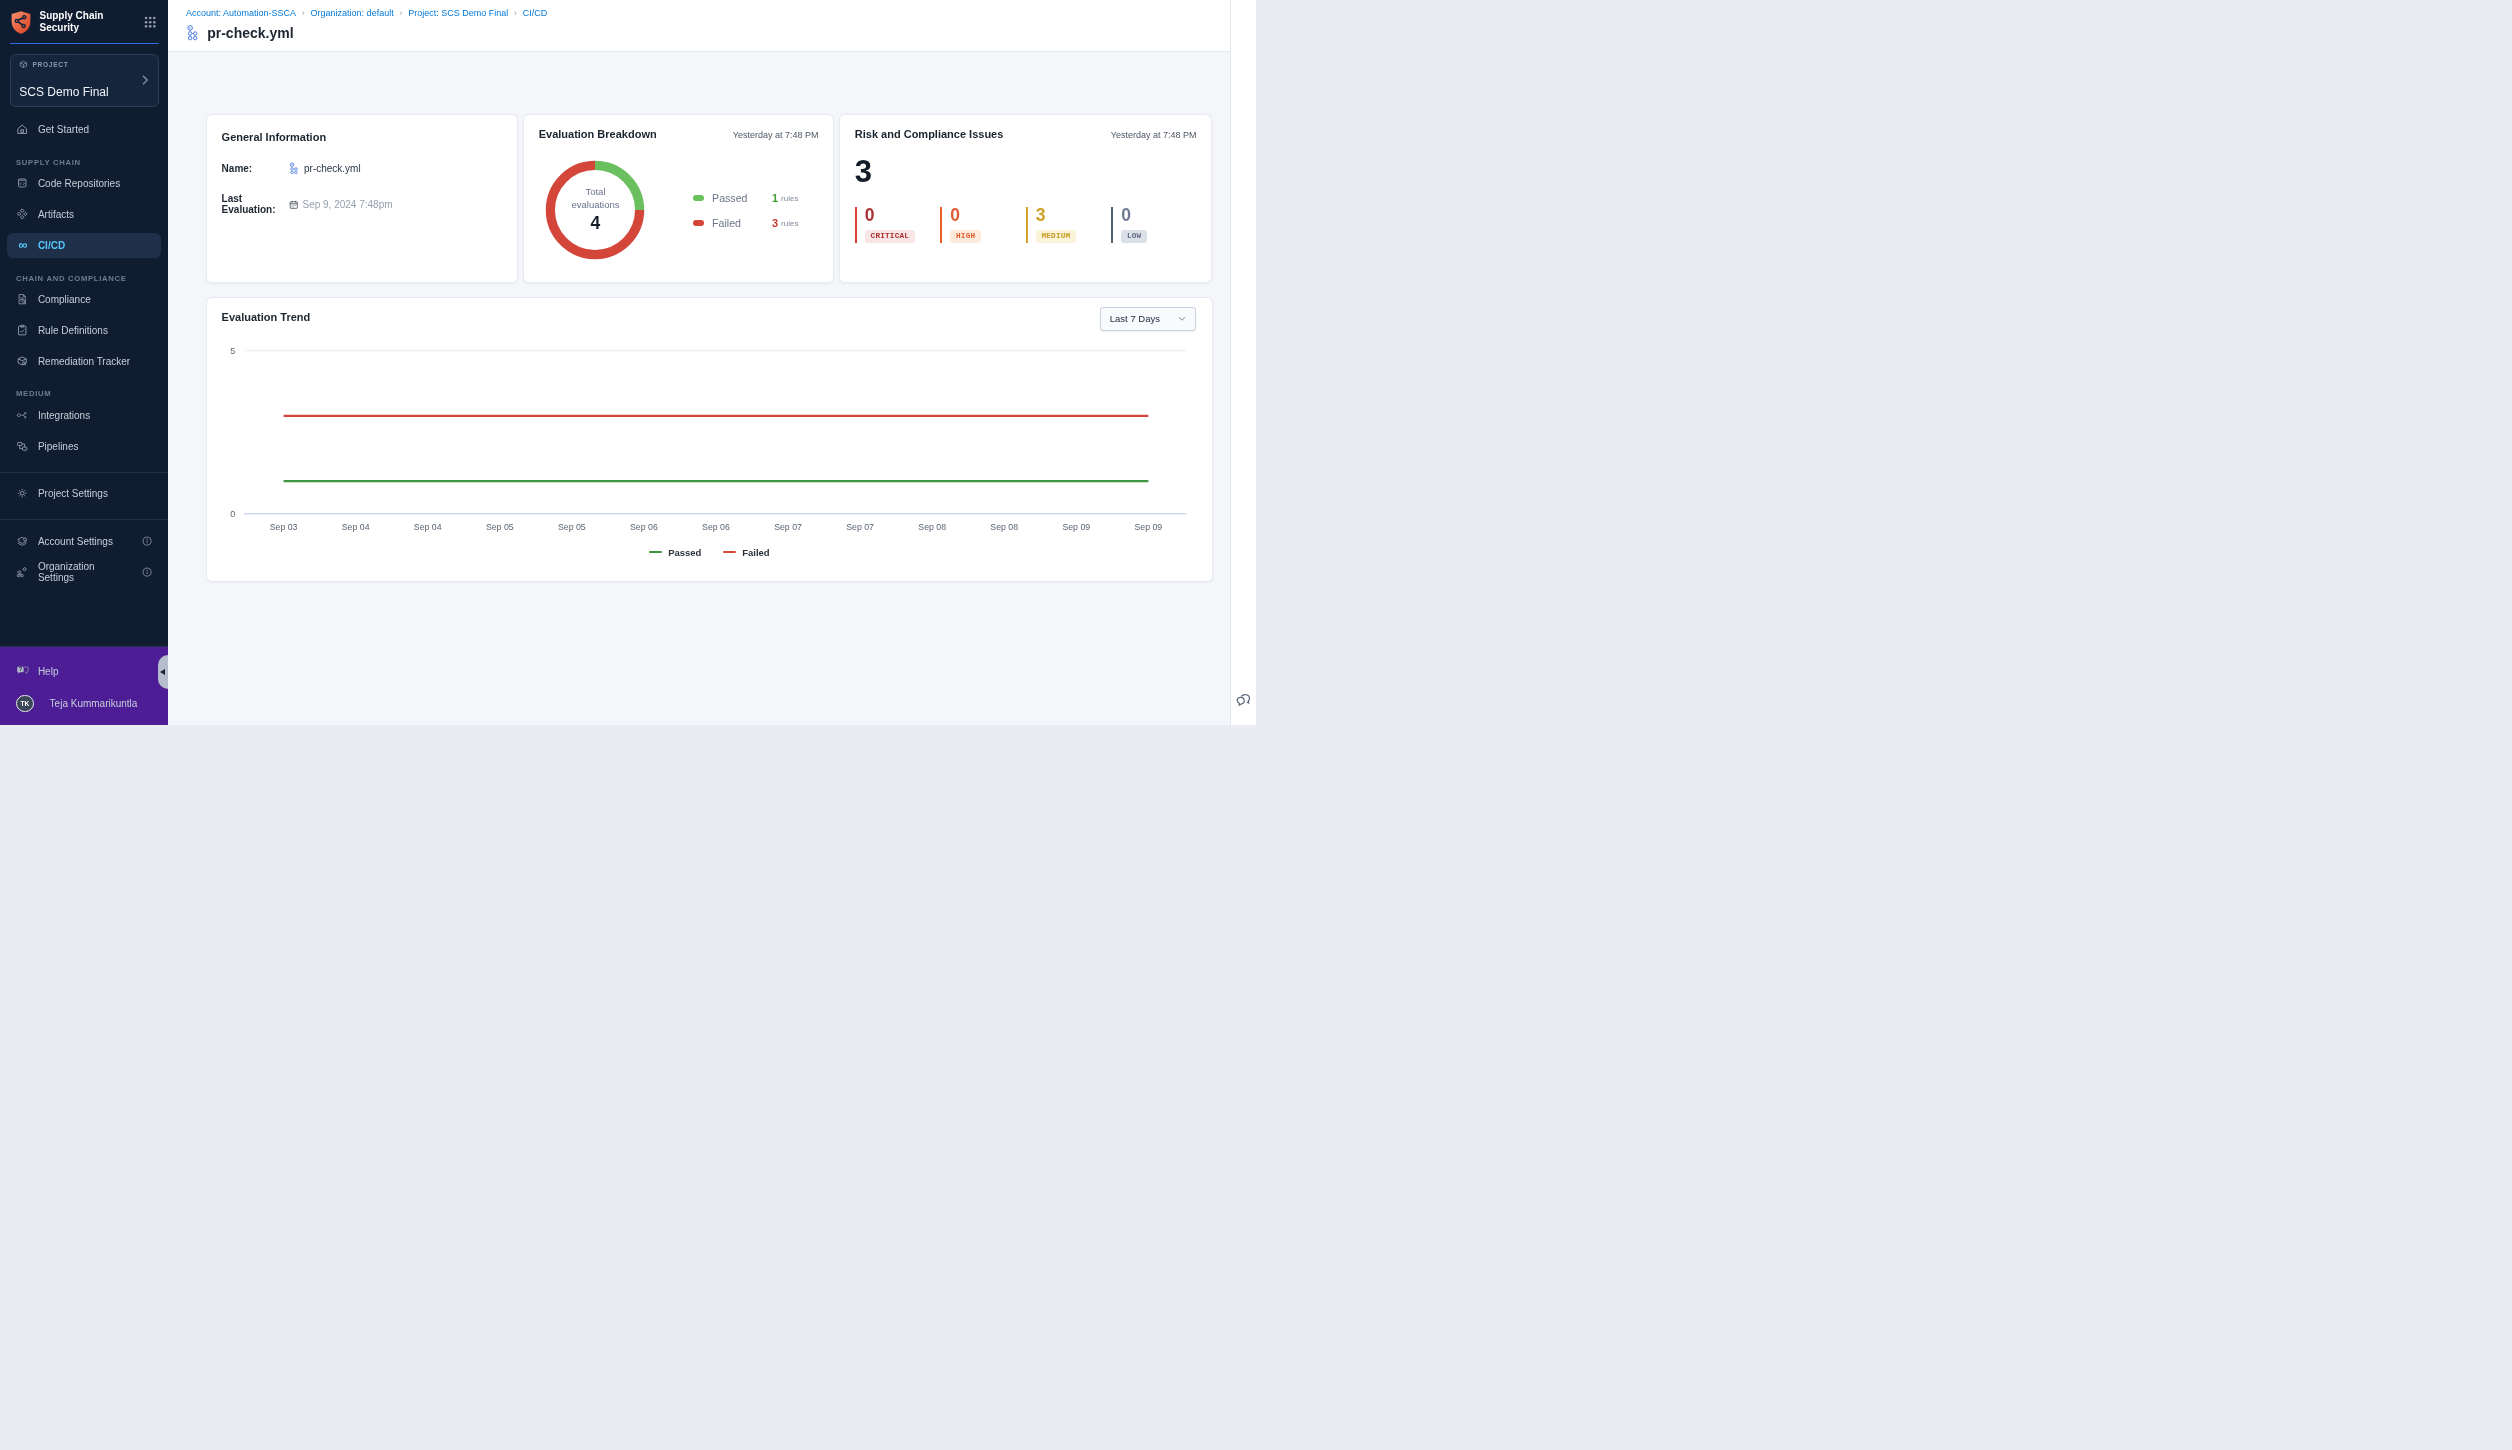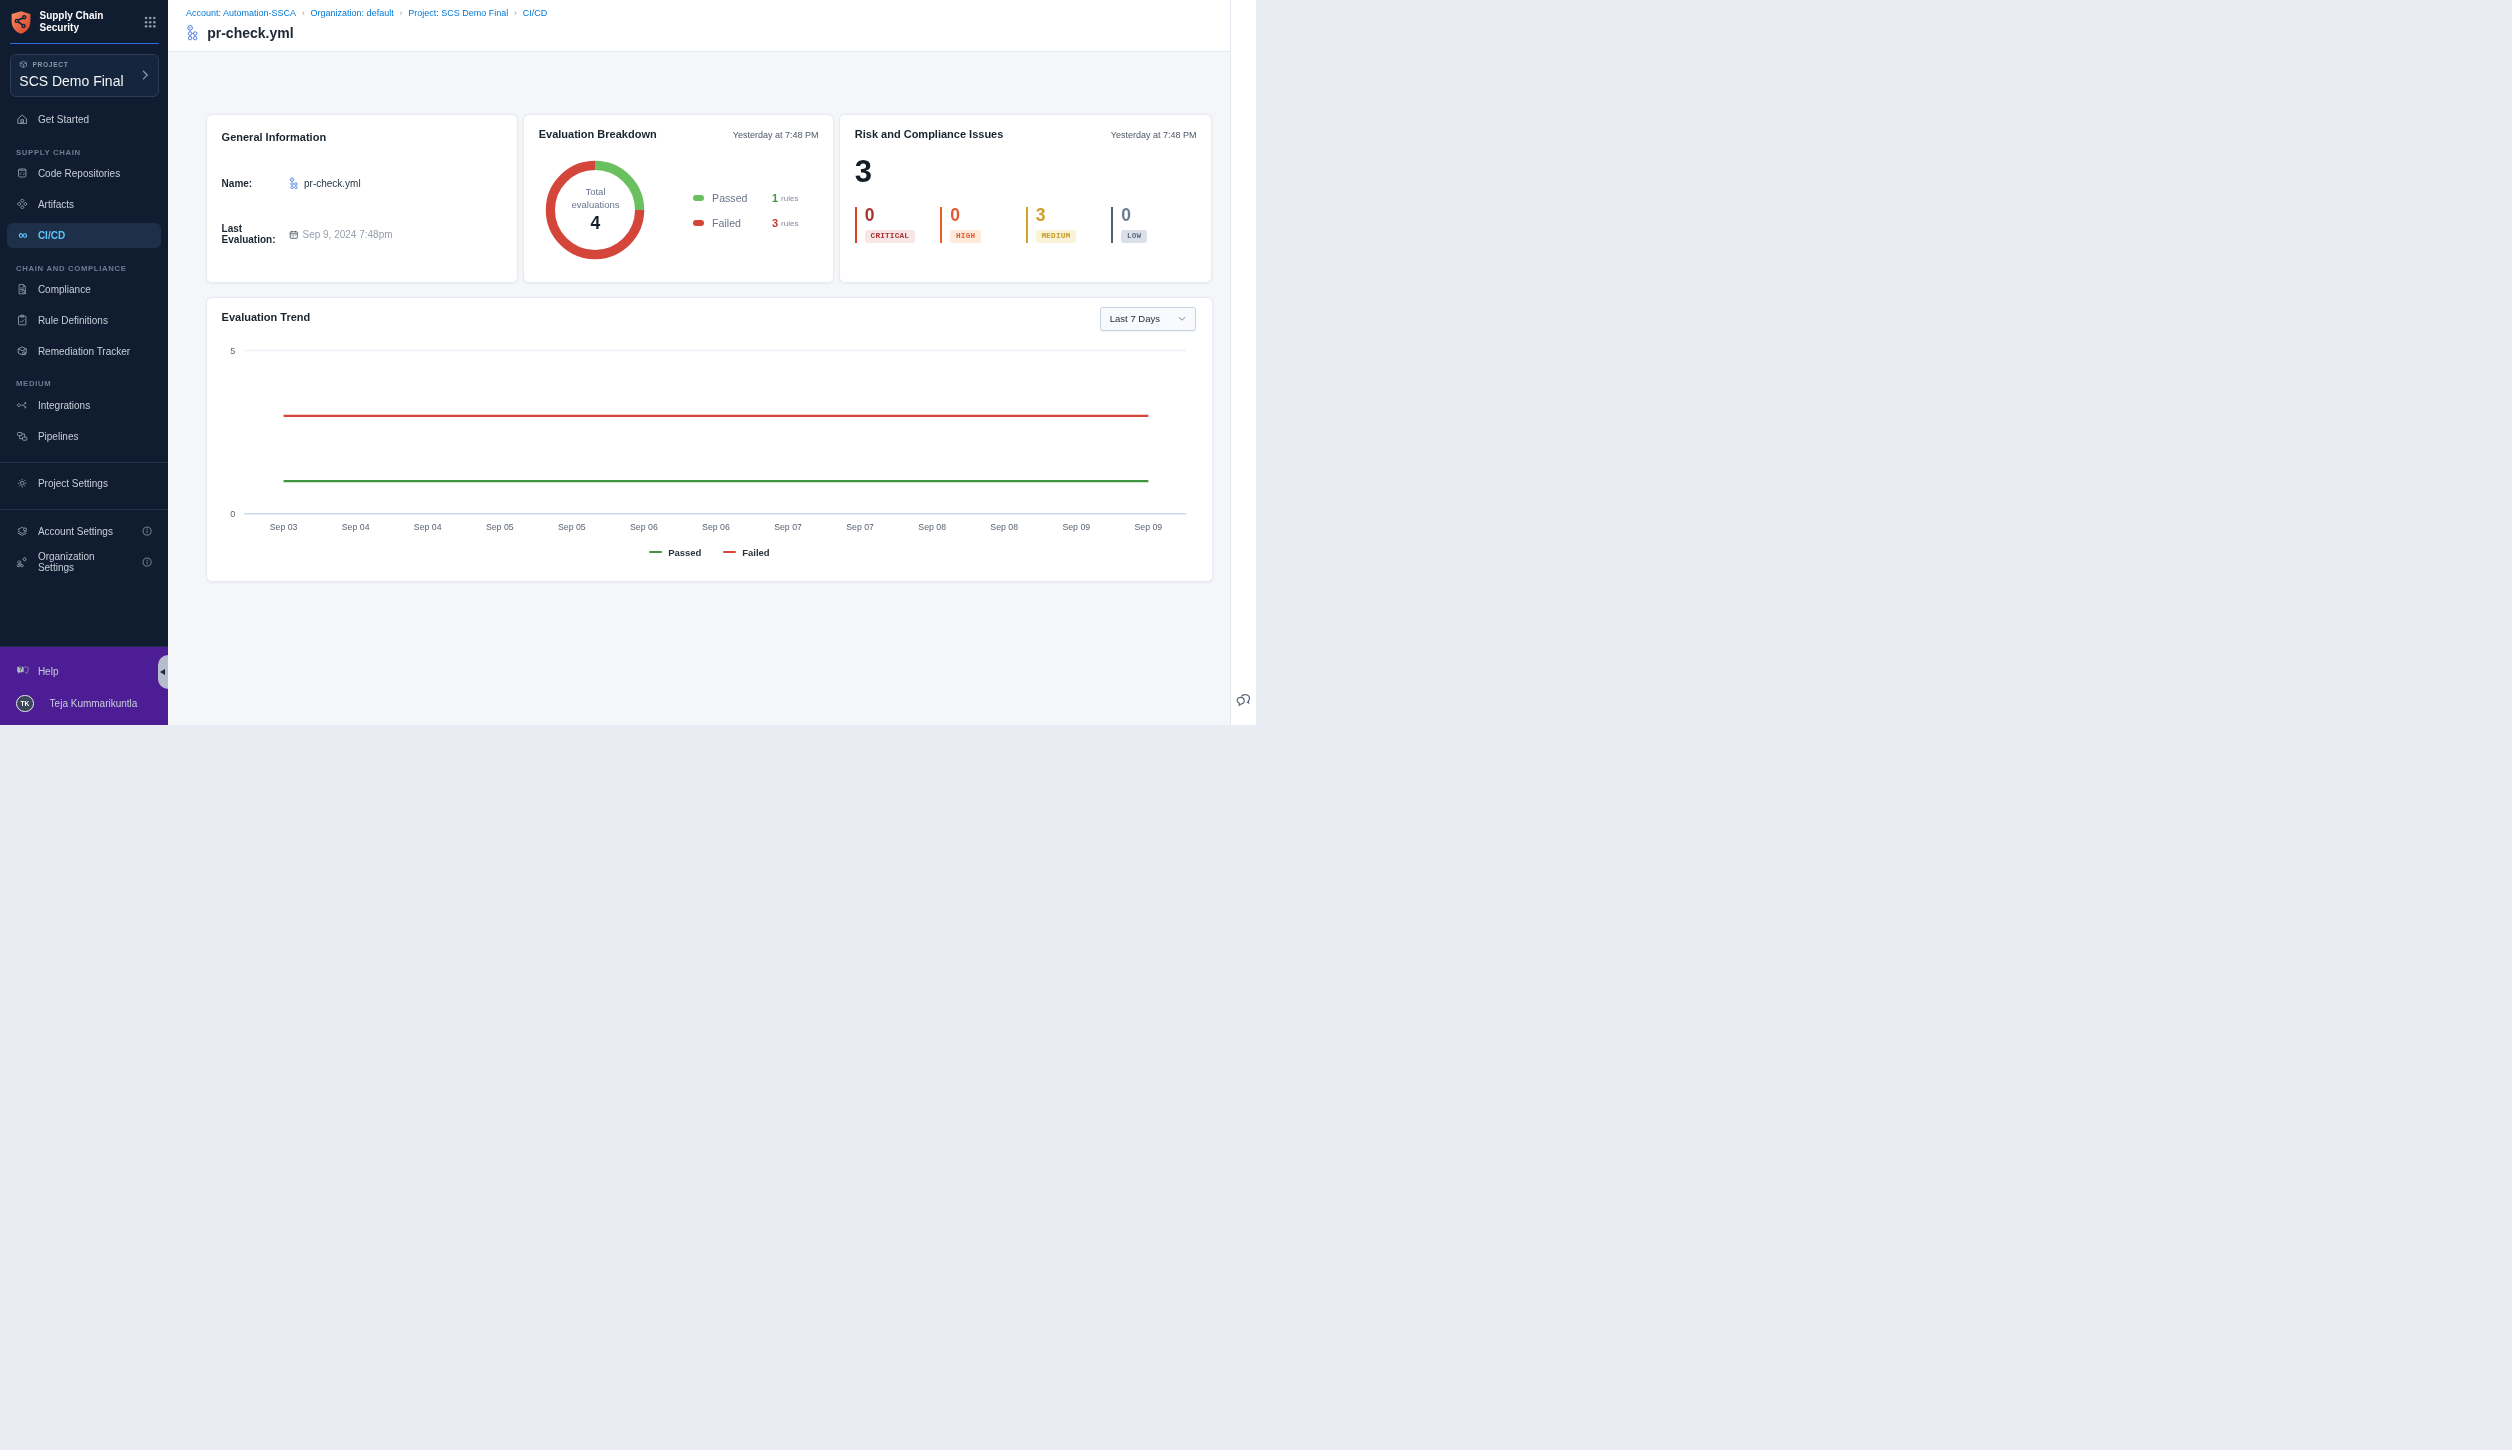--- a/index.html
+++ b/index.html
@@ -9,21 +9,21 @@
 
   
   .sidebar { position:absolute; left:0; top:0; width:168px; height:725px; background:#101c30; display:flex; flex-direction:column; color:#c7ced9; }
   .sb-logo-row { display:flex; align-items:center; gap:7.3px; padding:9.5px 11.7px 8px 10.2px; }
   .sb-app-title { font-size:10px; font-weight:bold; color:#fff; line-height:1.2; }
   .sb-grid { margin-left:auto; color:#8d98ab; cursor:pointer; }
   .sb-blue-divider { height:1.5px; background:#2f6fe0; margin:0 9.5px; border-radius:1.5px; }
   .project-card { margin:9.5px 9.5px 0; background:#15253c; border:0.7px solid #2e3d58; border-radius:5.8px; padding:5.8px 8.8px 6.6px; display:flex; align-items:center; cursor:pointer; }
   .pc-label-row { display:flex; align-items:center; gap:4.4px; color:#8d99ad; }
   .pc-label { font-size:6.6px; font-weight:bold; letter-spacing:0.7px; }
-  .pc-name { font-size:14px; color:#f1f4f8; margin-top:4px; }
+  .pc-name { font-size:12px; color:#f1f4f8; margin-top:16px; }
   .pc-chevron { margin-left:auto; color:#8d99ad; }
   .nav-item { display:flex; align-items:center; gap:8.8px; height:25px; margin:2.9px 7.3px; padding:0 8.8px; border-radius:5.8px; font-size:10px; color:#c7ced9; cursor:pointer; }
   .nav-item .ic { width:13px; display:flex; justify-content:center; color:#96a1b3; flex:none; }
   .nav-item.active { background:#1e3049; color:#58c5fb; font-weight:bold; }
   .nav-item.active .ic { color:#58c5fb; }
   .nav-section { margin:13px 16px 1.5px; font-size:7.7px; font-weight:bold; letter-spacing:0.7px; color:#6e7c92; }
   .sb-divider { height:0.7px; background:#22304a; margin:10.2px 0 5.8px; }
   .info-ic { margin-left:auto; color:#8d98ab; cursor:pointer; }
   .sb-bottom { margin-top:auto; background:#4c1d95; border-top:0.7px solid #22304a; padding:11.7px 0 8.8px; }
   .avatar { width:17.5px; height:17.5px; border-radius:50%; background:#3c4759; border:1.5px solid #e8ebf0; color:#fff; font-size:6.6px; font-weight:bold; display:flex; align-items:center; justify-content:center; flex:none; }
@@ -44,21 +44,21 @@
 
   
   .content { position:absolute; left:168px; top:83px; width:1062px; height:642px; background:#f4f6fa; padding:31px 17.5px 0 38px; }
   .cards-row { display:flex; gap:5.1px; }
   .card { background:#fff; border:0.7px solid #e7eaf2; border-radius:5.8px; box-shadow:0 0.7px 2.2px rgba(25,35,60,.05); }
   .card-head { display:flex; align-items:baseline; }
   .card-title { font-size:11px; font-weight:bold; color:#1b2530; }
   .card-ts { margin-left:auto; font-size:9px; color:#4e5867; }
 
   .card-general { width:312px; height:169px; padding:16px 14.6px; }
-  .gi-row { display:flex; align-items:center; margin-top:34px; }
+  .gi-row { display:flex; align-items:center; margin-top:19px; }
   .gi-row:first-of-type { margin-top:31px; }
   .gi-label { width:67px; font-size:10px; font-weight:bold; color:#1d2631; flex:none; }
   .gi-value { font-size:10px; color:#2a3644; display:flex; align-items:center; gap:4.4px; }
   .gi-value.muted { color:#969fac; }
 
   .card-breakdown { width:311px; height:169px; padding:13px 14.6px; position:relative; }
   .donut-wrap { position:absolute; left:20.4px; top:44px; width:102px; height:102px; }
   .donut-center { position:absolute; inset:0; display:flex; flex-direction:column; align-items:center; justify-content:center; text-align:center; }
   .donut-center .lab { font-size:9.5px; color:#6b7490; line-height:1.35; }
   .donut-center .val { font-size:17.5px; font-weight:bold; color:#16202c; margin-top:0.7px; }

